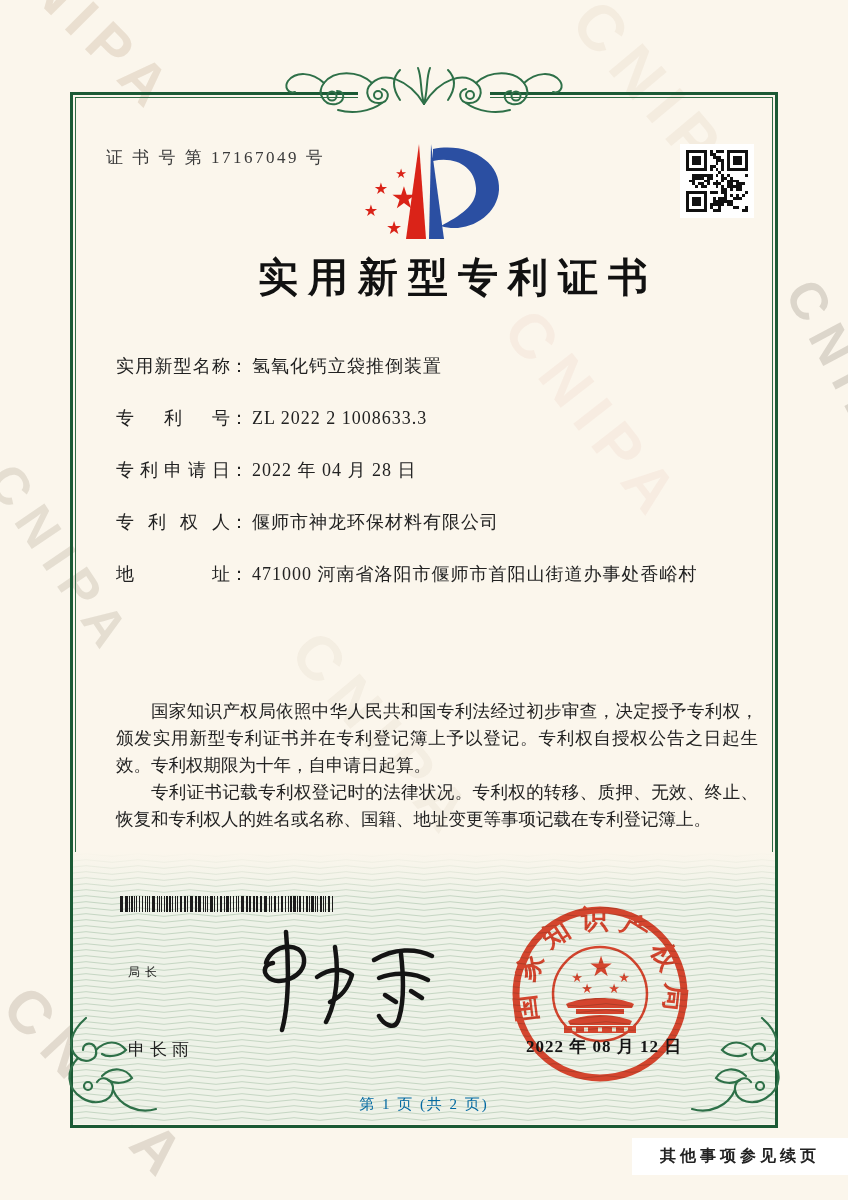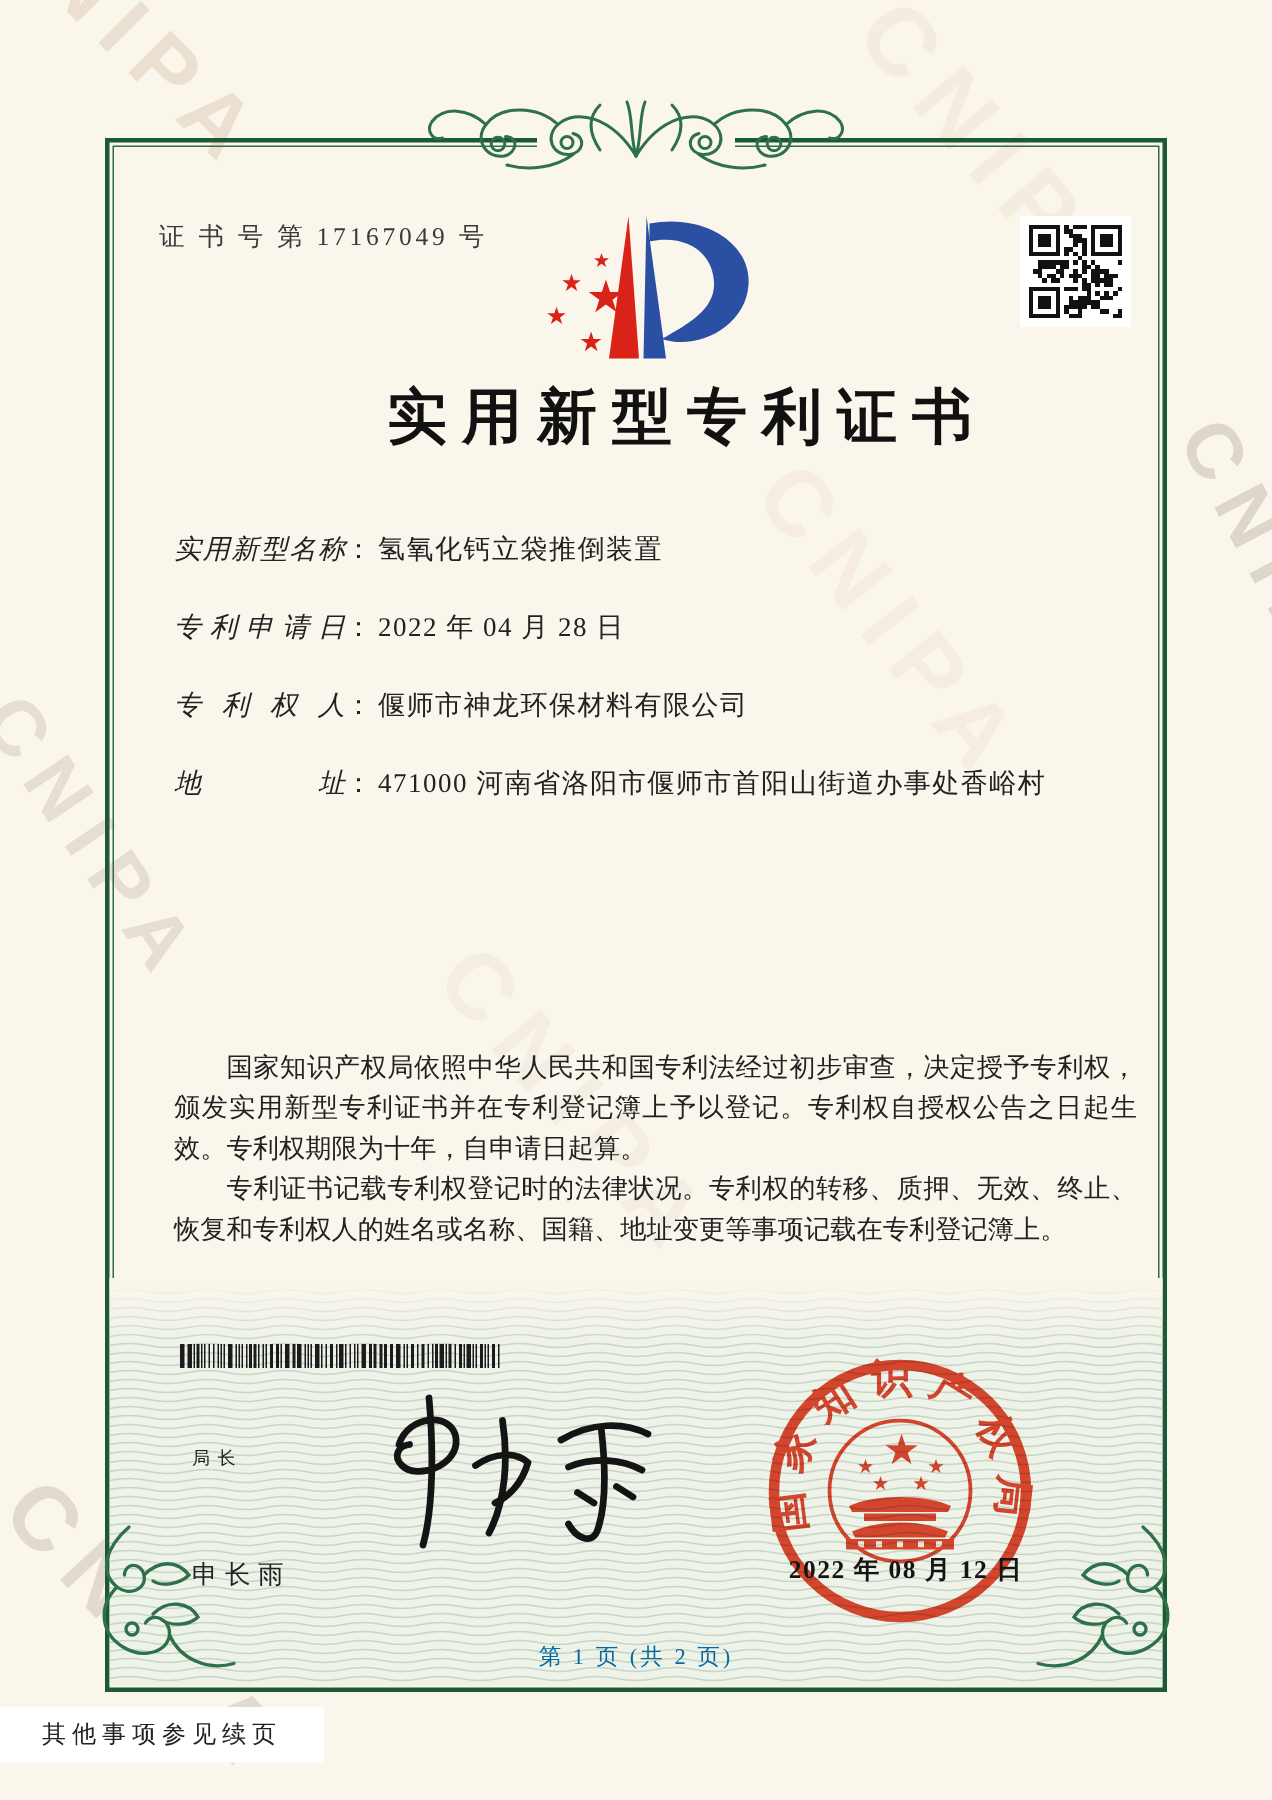--- a/index.html
+++ b/index.html
@@ -15,38 +15,38 @@
   .frame-inner{position:absolute;left:2px;top:2px;right:2px;bottom:2px;
          border:1px solid #2f6b45;}
   
   .cert-no{position:absolute;left:106px;top:146px;font-size:17px;letter-spacing:2.5px;color:#3a3a3a;}
   .title{position:absolute;left:0;top:250px;width:848px;text-align:center;
          font-size:40px;font-weight:bold;letter-spacing:10px;color:#111;padding-left:34px;}
   
   .fields{position:absolute;left:116px;top:354px;width:648px;font-size:18px;color:#222;}
   .f-row{height:19px;margin-bottom:33px;white-space:nowrap;}
   .f-label{display:inline-block;width:114px;text-align:justify;text-align-last:justify;
-           vertical-align:top;font-style:italic;}
+           vertical-align:top;}
   .f-colon{display:inline-block;margin-right:4px;}
   .f-value{letter-spacing:1px;}
   .grant-right{margin-left:48px;}
   
   .paras{position:absolute;left:116px;top:698px;width:642px;font-size:17.5px;
          line-height:27px;color:#222;text-align:justify;}
   .paras p{margin:0;text-indent:2em;}
   
   .officer-title{position:absolute;left:128px;top:964px;font-size:12px;letter-spacing:5px;color:#222;}
   .officer-name{position:absolute;left:128px;top:1038px;font-size:17px;letter-spacing:5px;color:#222;}
   
   .seal-date{position:absolute;left:512px;top:1035px;width:184px;text-align:center;
              font-size:17px;font-weight:bold;letter-spacing:1px;color:#151515;z-index:8;}
   
   .page-num{position:absolute;left:70px;top:1095px;width:708px;text-align:center;
             font-size:15px;letter-spacing:2px;color:#0369a1;z-index:7;}
-  .cont-note{position:absolute;left:0;top:1138px;width:848px;text-align:left;z-index:7;}
+  .cont-note{position:absolute;left:0;top:1138px;width:848px;text-align:right;z-index:7;font-weight:bold;}
   .cont-note span{display:inline-block;background:#ffffff;padding:8px 28px;
             font-size:16px;letter-spacing:4px;color:#222;}
   .band-fade{position:absolute;left:73px;top:852px;width:702px;height:46px;z-index:2;
             background:linear-gradient(#fbf6ec,rgba(251,246,236,0));}
   .content{z-index:5;}
 </style>
 </head>
 <body>
 
 <div class="wm" style="left:-34px;top:-14px;font-size:58px;color:rgba(186,160,126,.26);transform:rotate(45deg);">CNIPA</div>
@@ -392,20 +392,23 @@
     </svg>
 </div>
 
 <div class="title content" style="z-index:5;">实用新型专利证书</div>
 
 <div class="fields content" style="z-index:5;">
   <div class="f-row">
     <span class="f-label">实用新型名称</span><span class="f-colon">：</span><span class="f-value">氢氧化钙立袋推倒装置</span>
   </div>
   <div class="f-row">
+    <span class="f-label">专利号</span><span class="f-colon">：</span><span class="f-value">ZL 2022 2 1008633.3</span>
+  </div>
+  <div class="f-row">
     <span class="f-label">专利申请日</span><span class="f-colon">：</span><span class="f-value">2022 年 04 月 28 日</span>
   </div>
   <div class="f-row">
     <span class="f-label">专利权人</span><span class="f-colon">：</span><span class="f-value">偃师市神龙环保材料有限公司</span>
   </div>
   <div class="f-row">
     <span class="f-label">地址</span><span class="f-colon">：</span><span class="f-value">471000 河南省洛阳市偃师市首阳山街道办事处香峪村</span>
   </div>
 </div>
 

